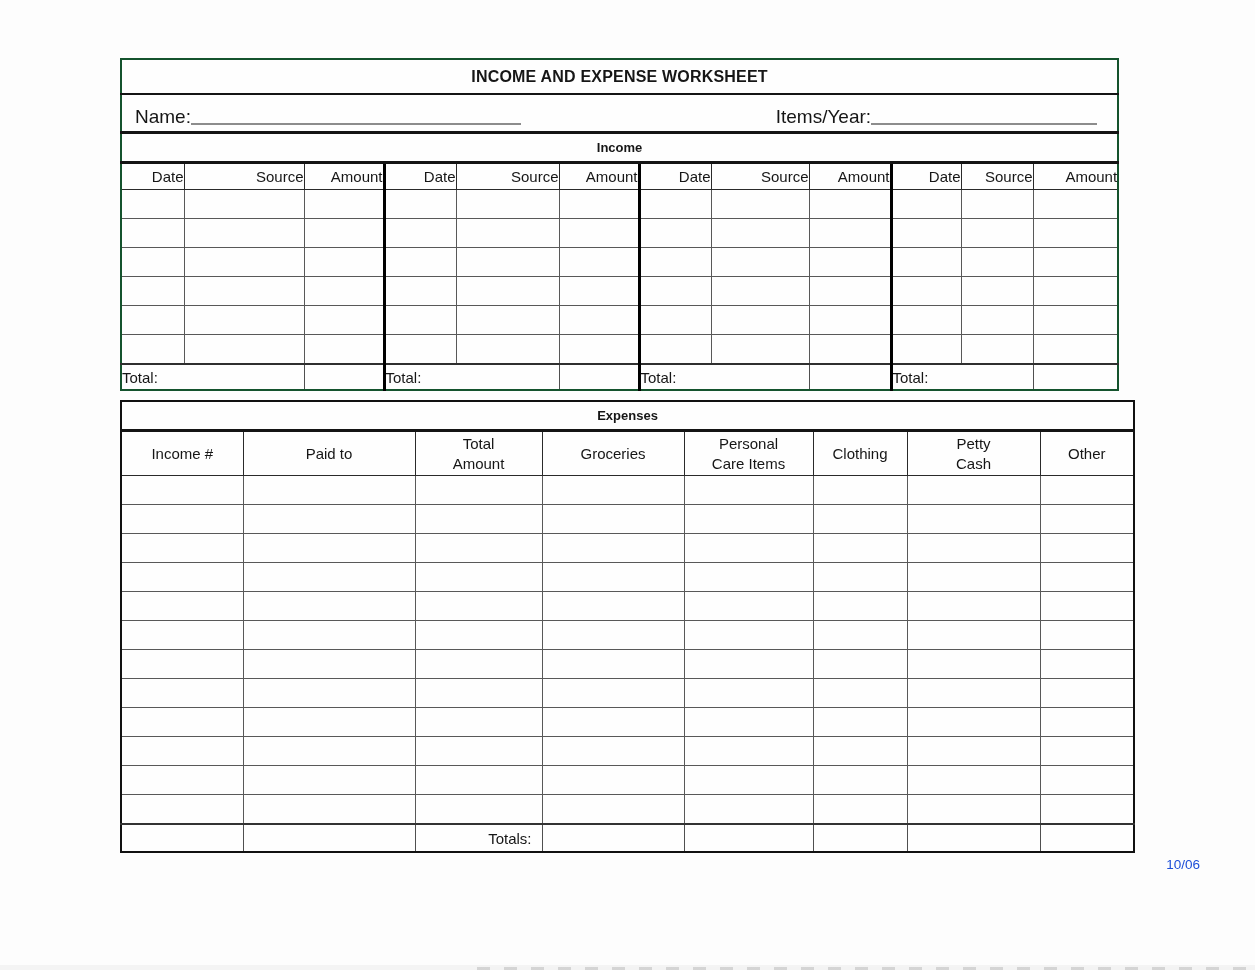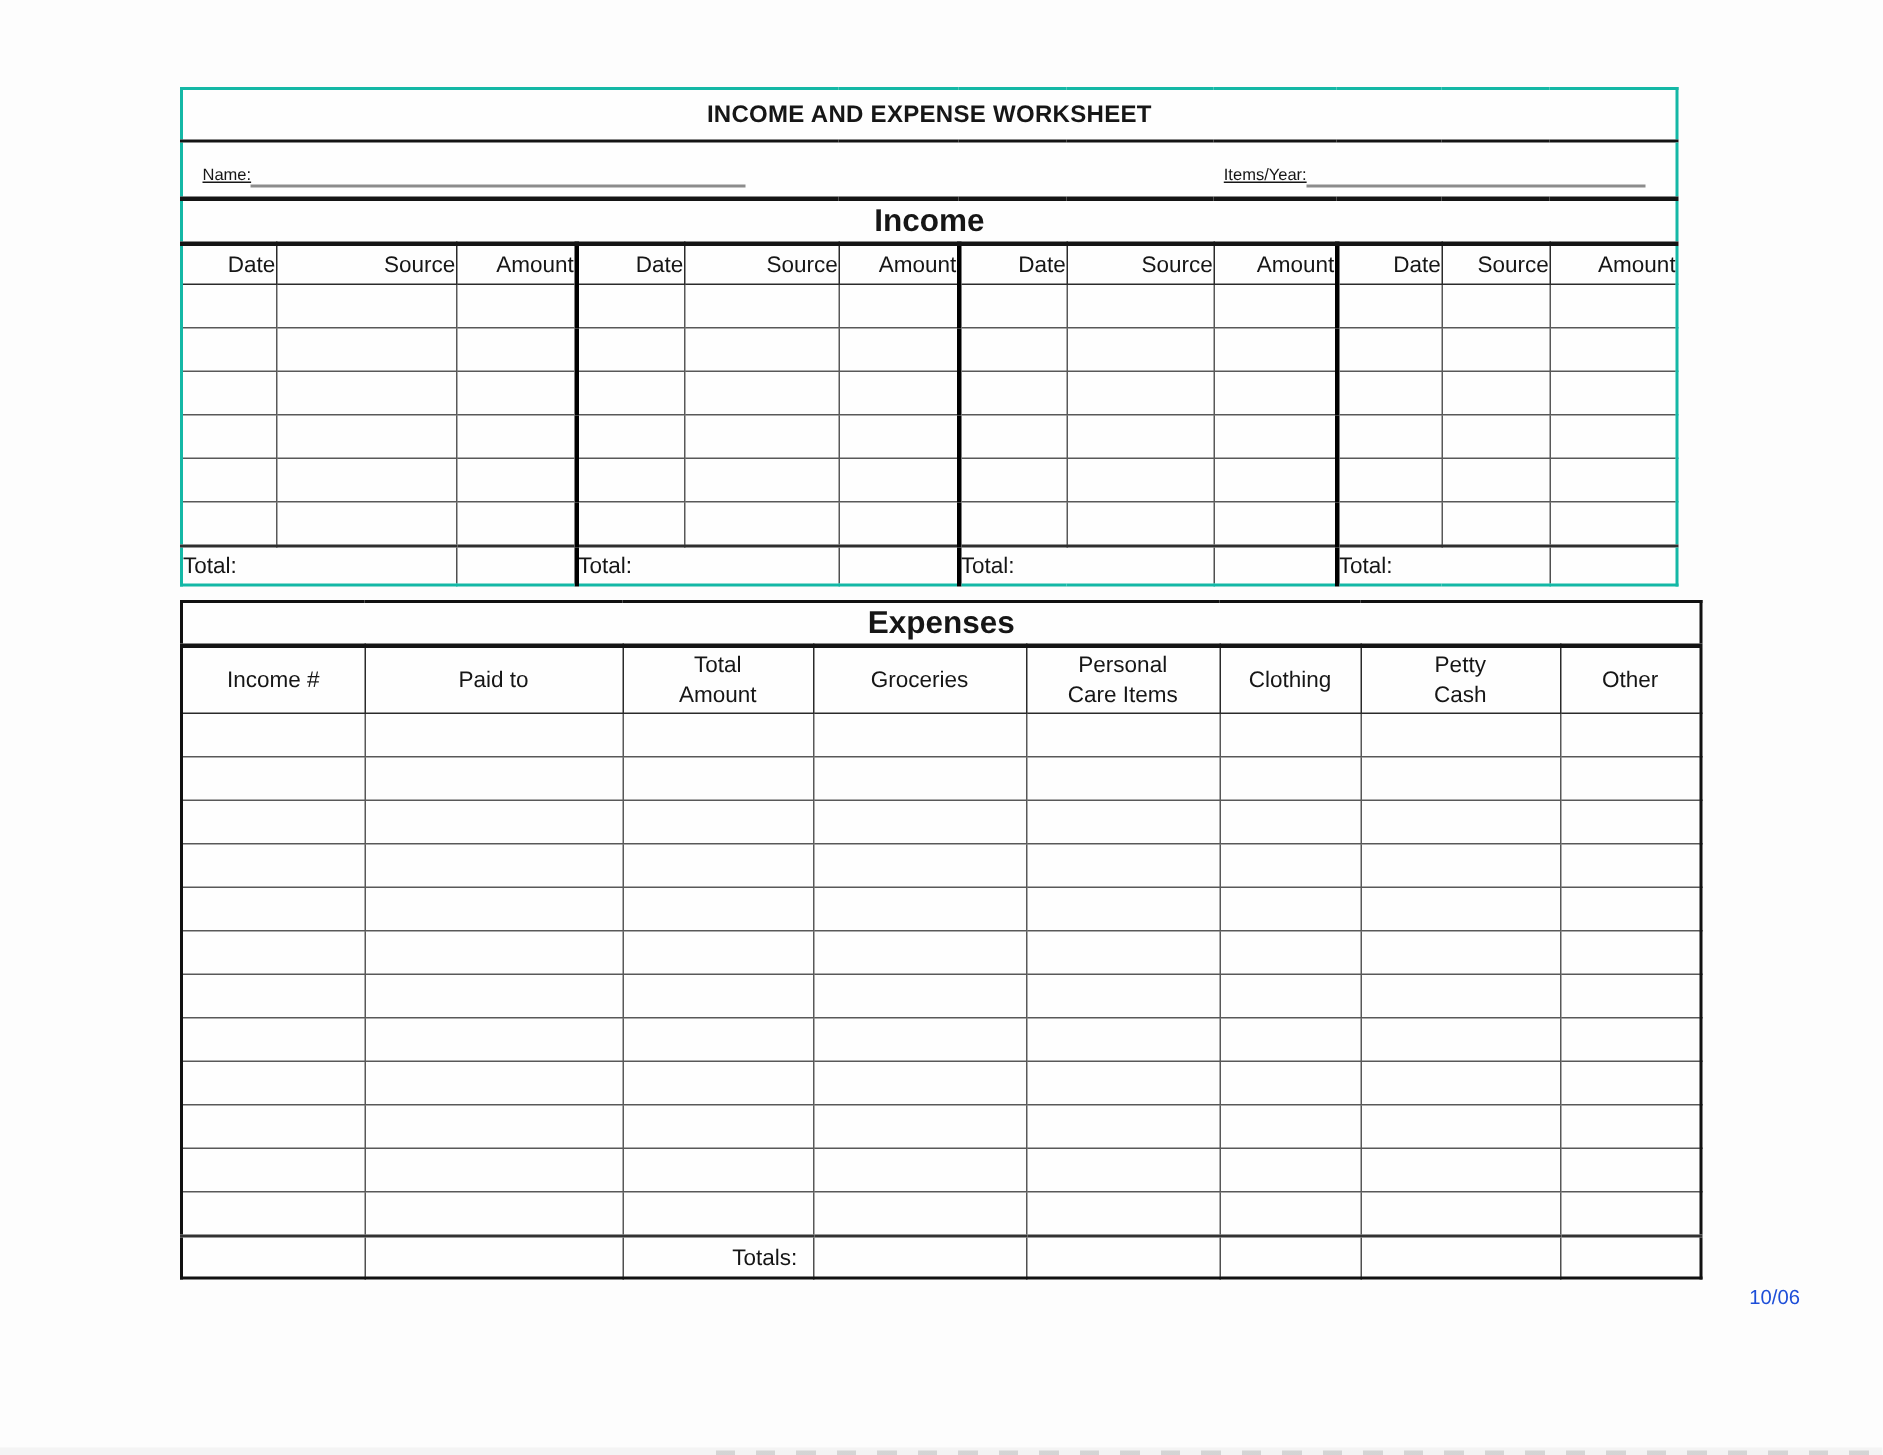--- a/index.html
+++ b/index.html
@@ -6,33 +6,33 @@
   body{
     width:1255px;height:970px;position:relative;overflow:hidden;
     background:#fdfdfd;
     font-family:"Liberation Sans","DejaVu Sans",sans-serif;
     color:#161616;
   }
   table{border-collapse:collapse;table-layout:fixed;position:absolute;background:#fefefe;}
   td{border:1px solid #4f4f4f;padding:0;font-size:15px;vertical-align:middle;overflow:hidden;white-space:nowrap;}
 
   
-  .income-table{left:120px;top:58px;width:997px;border:2px solid #14b8a6;}
+  .income-table{left:120px;top:58px;width:997px;border:2px solid #14532d;}
   .income-table .row-title td{
     border-bottom:2px solid #141414;font-weight:bold;text-align:center;
     font-size:16px;height:33px;letter-spacing:.2px;
   }
   .income-table .row-name td{border-bottom:3px solid #141414;height:35px;}
   .name-wrap{display:flex;align-items:flex-end;height:30px;padding:0 20px 6px 13px;box-sizing:content-box;}
-  .name-wrap .lbl{font-size:11px;line-height:16px;text-decoration:underline;}
+  .name-wrap .lbl{font-size:19px;line-height:16px;}
   .name-wrap .fill{display:inline-block;height:15px;border-bottom:2px solid #8c8c8c;}
   .name-wrap .gap{flex:1;}
   .row-band td{
     border-bottom:3px solid #141414;font-weight:bold;text-align:center;
-    font-size:21px;height:27px;
+    font-size:13px;height:27px;
   }
   .income-table .row-head td{height:25px;text-align:right;padding-left:7px;border-color:#2a2a2a;}
   .income-table .row-data td{height:28px;border-color:#585858;}
   .income-table .row-total td{height:24px;border-top:2px solid #2f2f2f;}
   .income-table .total-label{padding-right:8px;}
   .grp{border-left:3px solid #000 !important;}
 
   
   .expenses-table{left:120px;top:400px;width:1013px;border:2px solid #111;}
   .expenses-table .row-ehead td{

